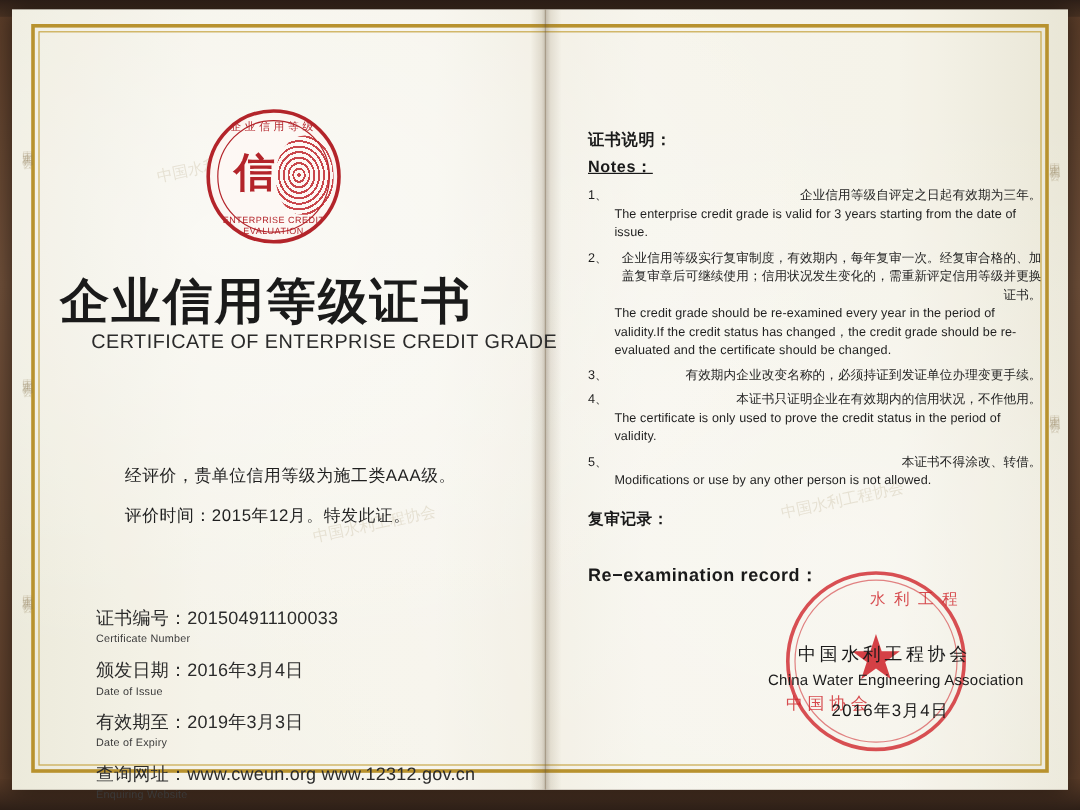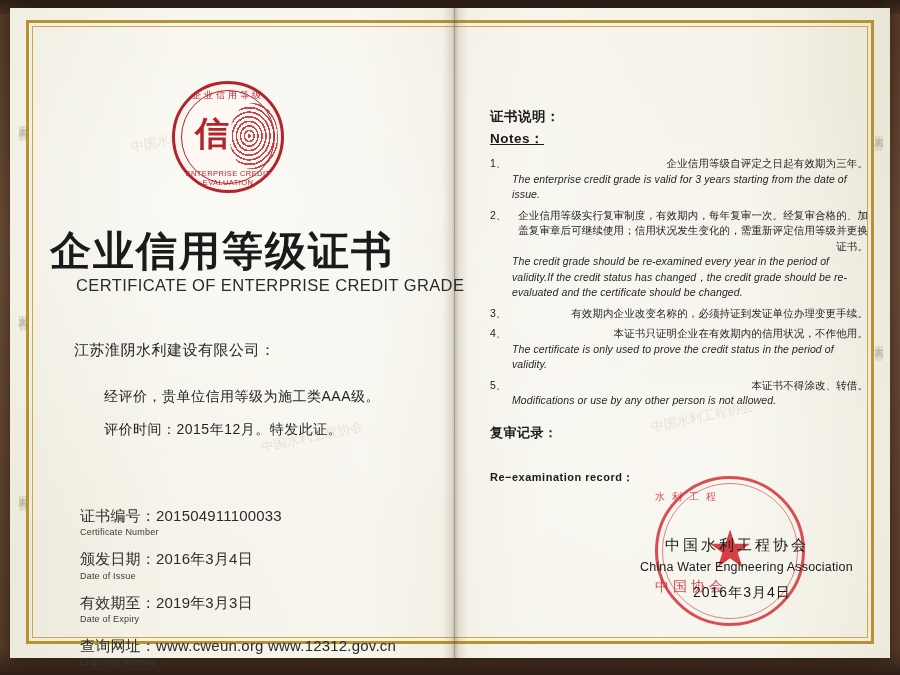--- a/index.html
+++ b/index.html
@@ -102,21 +102,21 @@
 
   
   .left {
     position: absolute;
     left: 32px; top: 28px;
     width: 400px; height: 612px;
   }
 
   .seal-logo {
     position: absolute;
-    left: 130px; top: 45px;
+    left: 130px; top: 55px;
     width: 132px; height: 112px;
   }
   .seal-circle {
     position: absolute;
     left: 0; top: 0;
     width: 112px; height: 112px;
     border-radius: 50%;
     border: 3px solid #b3242a;
     box-sizing: border-box;
     background: radial-gradient(circle at 50% 50%, #fdf8f4 60%, #f7ece6 100%);
@@ -277,35 +277,34 @@
     color: #1f1f1f;
     line-height: 15.5px;
     letter-spacing: .1px;
     text-align: right;
   }
   .note-en {
     font-size: 10.5px;
     color: #1f1f1f;
     line-height: 15.5px;
     letter-spacing: .1px;
-    font-style: italic;
   }
 
   .reexam-cn {
     position: absolute;
     left: 10px; top: 388px;
     font-size: 13px;
     font-weight: 700;
     color: #1a1a1a;
     letter-spacing: .5px;
   }
   .reexam-en {
     position: absolute;
     left: 10px; top: 434px;
-    font-size: 11px;
+    font-size: 15px;
     font-weight: 700;
     color: #1a1a1a;
     letter-spacing: .5px;
   }
 
   
   .issuer-cn {
     position: absolute;
     left: 185px; top: 500px;
     font-size: 15px;
@@ -353,23 +352,23 @@
     width: 50px; height: 50px;
     color: rgba(206,32,39,.85);
     font-size: 52px;
     line-height: 50px;
     text-align: center;
   }
   .stamp-arc-top {
     position: absolute;
     left: 0; top: 14px;
     width: 150px;
-    text-align: left;
+    text-align: right;
     color: rgba(206,32,39,.8);
-    font-size: 10px;
+    font-size: 13px;
     letter-spacing: 7px;
     font-family: Liberation Serif, serif;
   }
   .stamp-arc-bottom {
     position: absolute;
     left: 0; top: 102px;
     width: 150px;
     text-align: left;
     color: rgba(206,32,39,.8);
     font-size: 14px;
@@ -410,21 +409,20 @@
         <div class="seal-circle"></div>
         <div class="seal-top-text">企业信用等级</div>
         <div class="seal-fingerprint"></div>
         <div class="seal-char">信</div>
         <div class="seal-bottom-text">ENTERPRISE CREDIT EVALUATION</div>
       </div>
 
       <div class="title-cn">企业信用等级证书</div>
       <div class="title-en">CERTIFICATE OF ENTERPRISE CREDIT GRADE</div>
 
-      <div class="recipient">江苏淮阴水利建设有限公司：</div>
       <div class="body-line-1">经评价，贵单位信用等级为施工类AAA级。</div>
       <div class="body-line-2">评价时间：2015年12月。特发此证。</div>
 
       <div class="meta">
         <div class="meta-row">
           <div class="meta-cn">证书编号：201504911100033</div>
           <div class="meta-en">Certificate Number</div>
         </div>
         <div class="meta-row">
           <div class="meta-cn">颁发日期：2016年3月4日</div>

